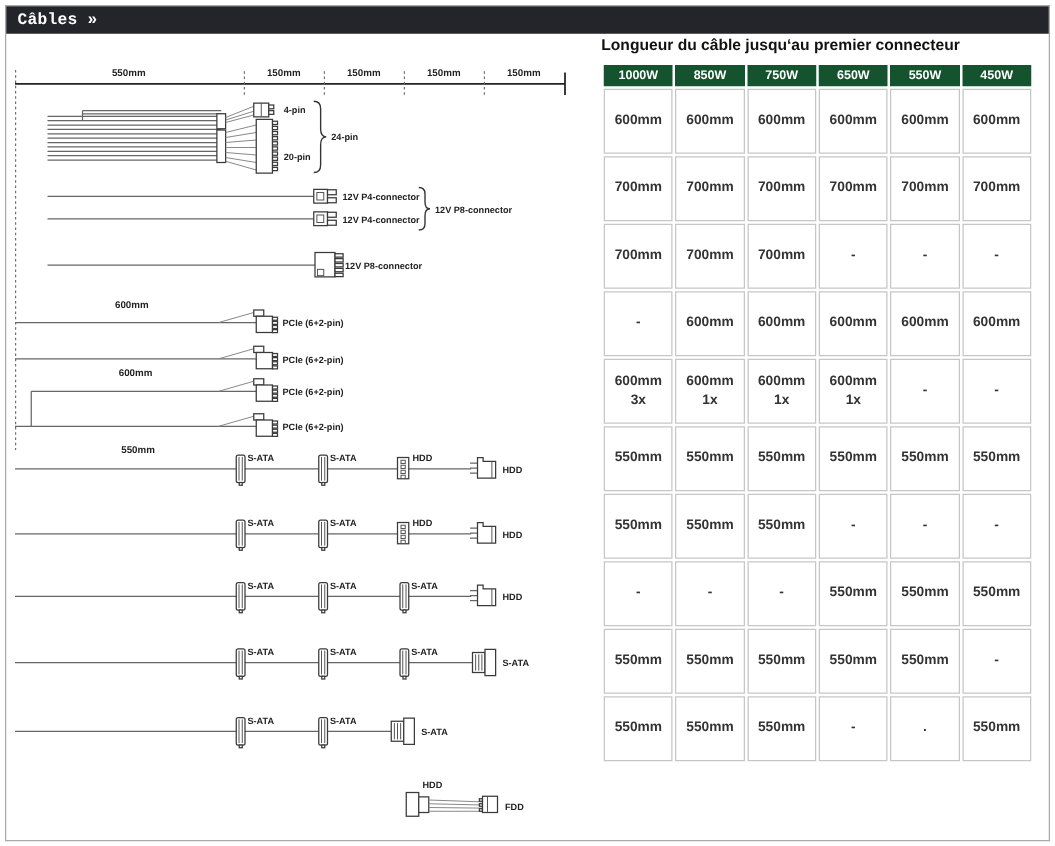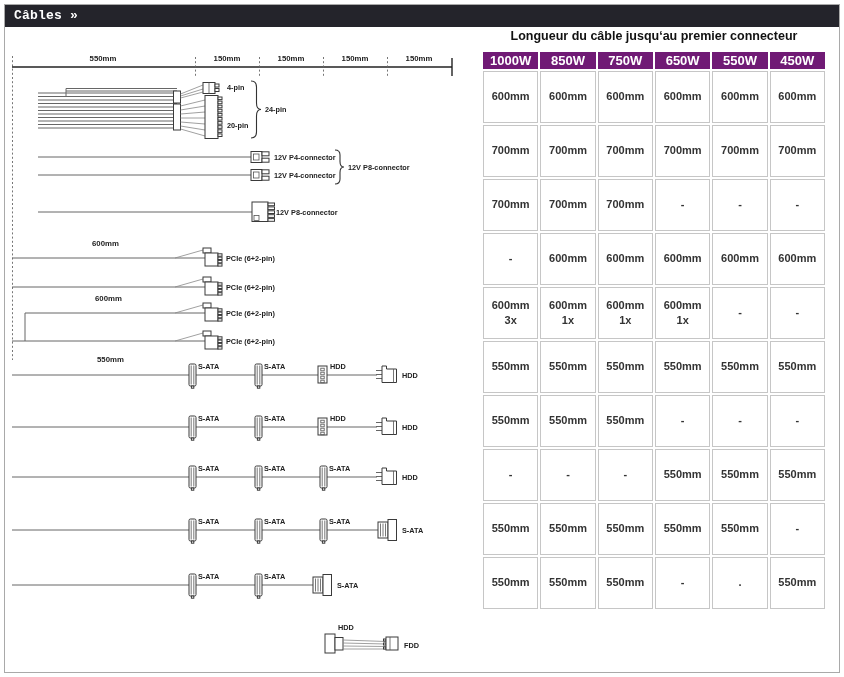--- a/index.html
+++ b/index.html
@@ -11,23 +11,23 @@
   .wire{stroke:#666;stroke-width:1;fill:none;}
   .thin{stroke:#888;stroke-width:.8;fill:none;}
   .outline{fill:#fff;stroke:#3a3a3a;stroke-width:1;}
   .inner{fill:none;stroke:#555;stroke-width:.8;}
   .ruler{stroke:#222;stroke-width:1.4;}
   .dash{stroke:#666;stroke-width:.9;stroke-dasharray:2 2.2;fill:none;}
   .brace{fill:none;stroke:#333;stroke-width:1.1;}
   .lbl{font:700 7.3px "Liberation Sans",sans-serif;fill:#222;}
   .mm{font:700 7.8px "Liberation Sans",sans-serif;fill:#222;}
   .tablewrap{position:absolute;left:481px;top:29px;width:346px;}
-  .table-title{font-size:12.5px;font-weight:700;color:#111;margin-bottom:7px;text-align:center;}
+  .table-title{font-size:12.5px;font-weight:700;color:#111;margin-bottom:7px;}
   table.spec{border-collapse:separate;border-spacing:2px;width:100%;table-layout:fixed;}
-  table.spec th{background:#701a75;color:#fff;font-size:13px;font-weight:700;height:17px;text-align:center;padding:0;}
+  table.spec th{background:#14532d;color:#fff;font-size:10px;font-weight:700;height:17px;text-align:center;padding:0;}
   table.spec td{border:1px solid #c6c6c6;height:50px;text-align:center;vertical-align:middle;
     font-size:11px;font-weight:700;color:#333;white-space:pre-line;line-height:1.4;padding:0;}
 </style>
 </head>
 <body>
 
 <div class="frame"></div>
 
 <div class="topbar">
   <span>Câbles »</span>

